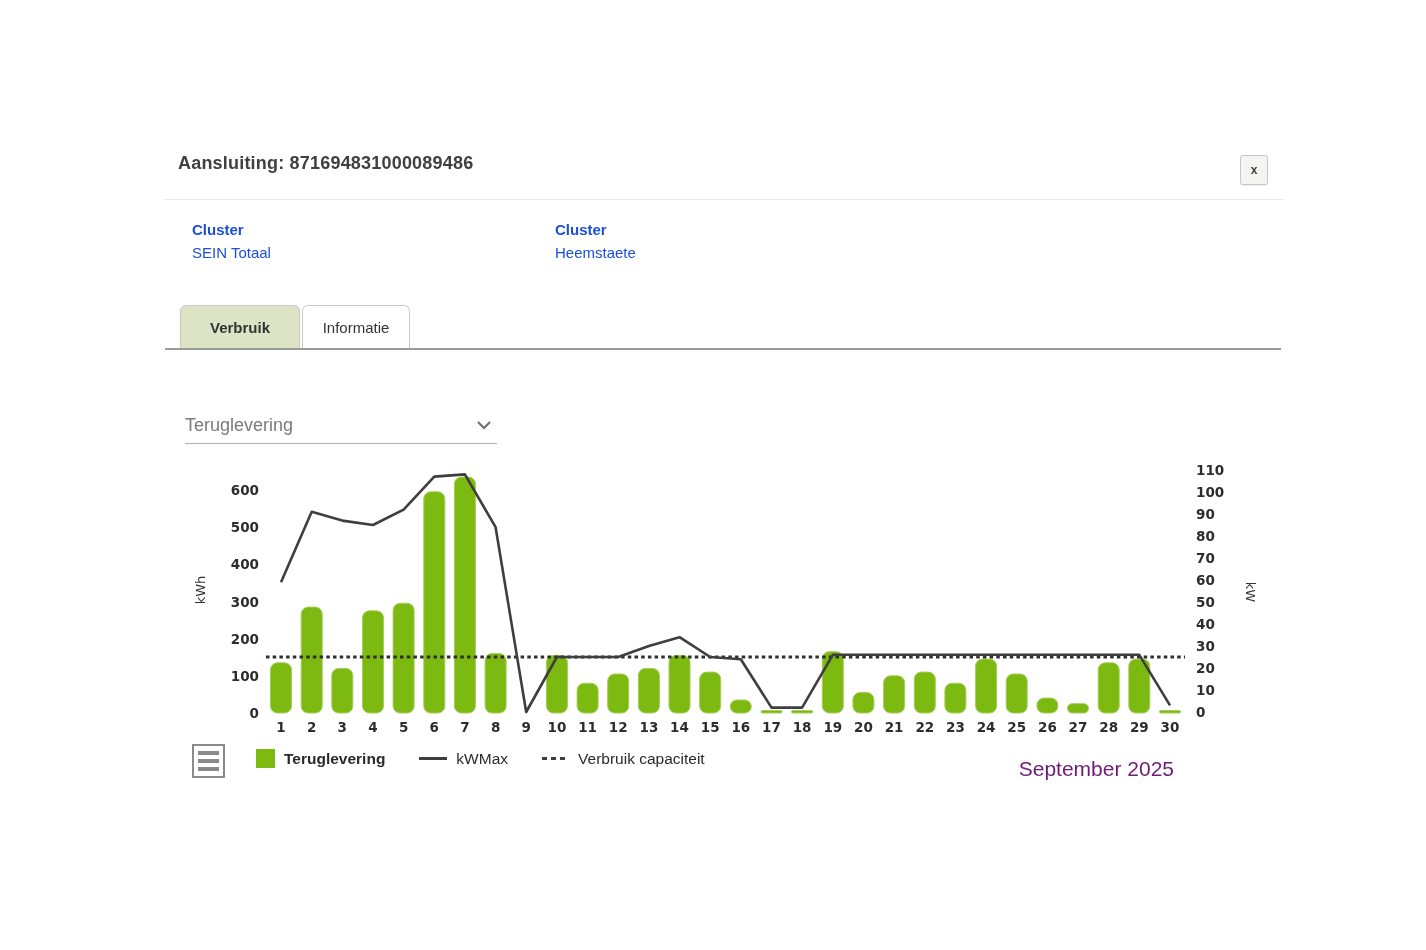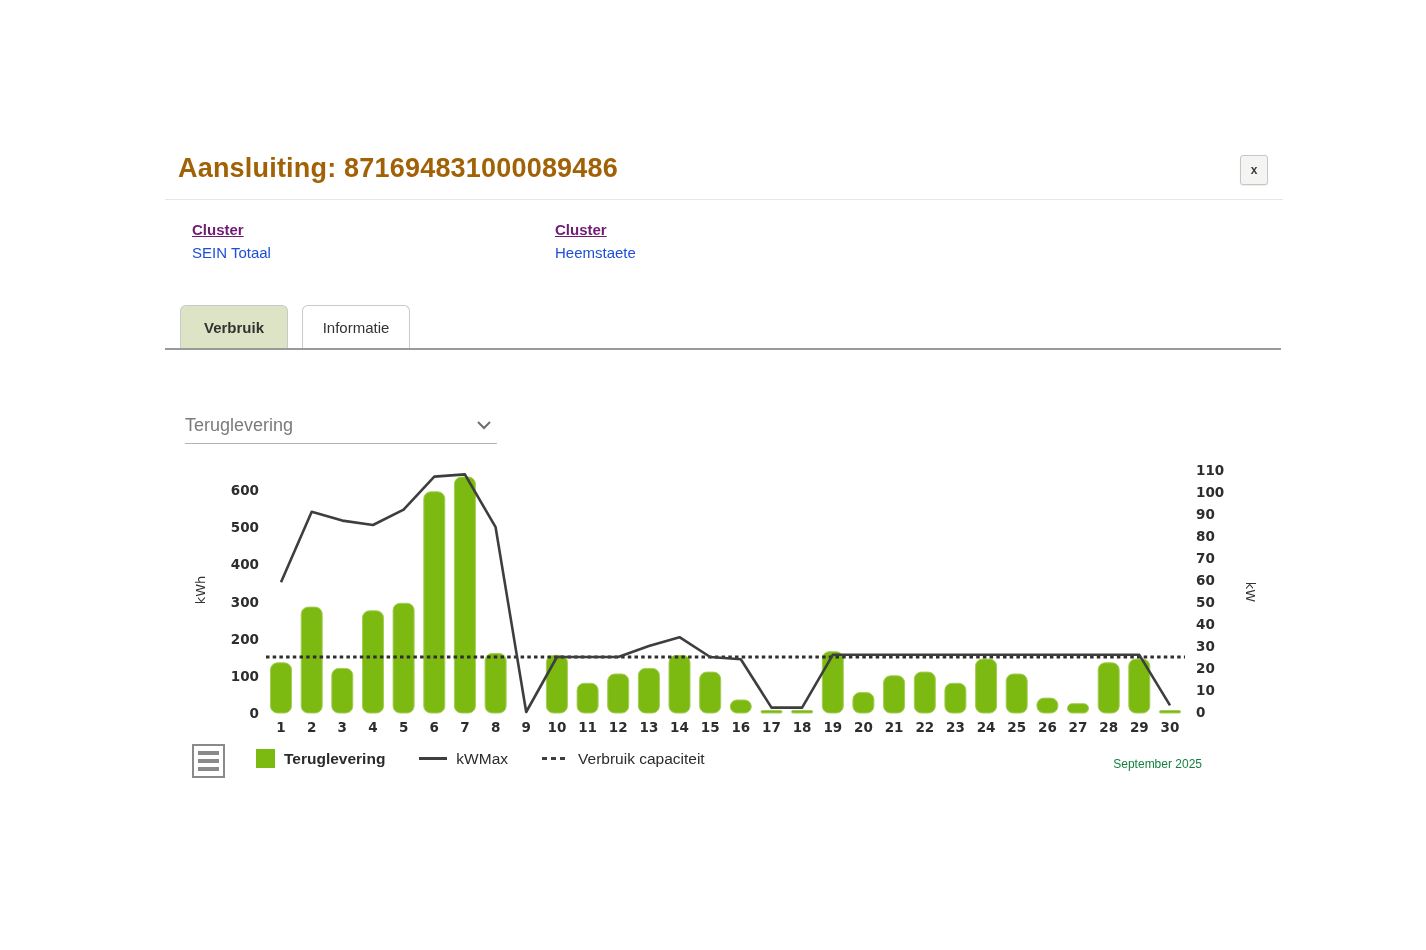--- a/index.html
+++ b/index.html
@@ -1,41 +1,41 @@
 <!DOCTYPE html>
 <html><head>
 <meta charset="utf-8">
 <style>
   html,body{margin:0;padding:0;background:#fff;}
   .page{position:relative;width:1426px;height:950px;background:#ffffff;
         font-family:"Liberation Sans",sans-serif;overflow:hidden;}
 
   .page-title{position:absolute;left:178px;top:153px;margin:0;
-        font-size:27px;font-weight:600;color:#a16207;letter-spacing:.2px;}
+        font-size:18px;font-weight:600;color:#404040;letter-spacing:.2px;}
 
   .close-btn{position:absolute;left:1240px;top:155px;width:28px;height:30px;
         background:#f4f4f2;border:1px solid #c7c7c5;border-radius:3px;
         box-shadow:0 1px 1px rgba(0,0,0,.08);
         font-family:"Liberation Sans",sans-serif;font-size:12px;font-weight:700;
         color:#3c3c3c;line-height:26px;text-align:center;cursor:pointer;padding:0;}
 
   .title-rule{position:absolute;left:165px;top:199px;width:1118px;height:1px;background:#e7e7e7;}
 
   .detail{position:absolute;top:221px;font-size:15px;}
   .detail-cluster{left:192px;}
   .detail-object{left:555px;}
-  .detail-label{font-weight:700;color:#701a75;margin-bottom:6px;text-decoration:underline;}
+  .detail-label{font-weight:700;color:#1d4ed8;margin-bottom:6px;}
   .detail-value{color:#1d4ed8;}
 
   .tabs-rule{position:absolute;left:165px;top:348px;width:1116px;height:2px;background:#9a9a9a;}
   .tab{position:absolute;top:305px;height:43px;box-sizing:border-box;
        border:1px solid #c9c9c9;border-bottom:none;border-radius:6px 6px 0 0;
        display:flex;align-items:center;justify-content:center;
        font-size:15px;color:#333;cursor:pointer;}
-  .tab-active{left:180px;width:108px;background:#dce4c5;font-weight:700;}
+  .tab-active{left:180px;width:120px;background:#dce4c5;font-weight:700;}
   .tab-inactive{left:302px;width:108px;background:#ffffff;}
 
   .dropdown{position:absolute;left:185px;top:408px;width:312px;height:36px;
        box-sizing:border-box;border-bottom:1px solid #b3b3b3;
        display:flex;align-items:center;justify-content:space-between;
        font-size:18px;color:#7b7b7b;cursor:pointer;}
   .dropdown .chev{margin-right:6px;}
 
   .chart-svg{position:absolute;left:175px;top:455px;}
   .chart-svg text{font-family:"DejaVu Sans","Liberation Sans",sans-serif;
@@ -50,21 +50,21 @@
 
   .legend{position:absolute;left:256px;top:749px;display:flex;align-items:center;gap:34px;}
   .legend-item{display:flex;align-items:center;font-size:15.5px;color:#2b2b2b;cursor:pointer;}
   .sw{margin-right:9px;}
   .sw-bar{width:19px;height:19px;background:#7cb911;}
   .sw-line{width:28px;height:3px;background:#3e3e3e;}
   .sw-dots{width:27px;height:3px;
        background:repeating-linear-gradient(90deg,#3e3e3e 0 5px,transparent 5px 9px);}
   .lb-bold{font-weight:700;}
 
-  .period{position:absolute;right:224px;top:757px;font-size:12px;color:#15803d;}
+  .period{position:absolute;right:252px;top:757px;font-size:21px;color:#701a75;}
 </style>
 </head>
 <body>
 
 <div class="page">
 
   <h1 class="page-title">Aansluiting: 871694831000089486</h1>
   <button class="close-btn">x</button>
   <div class="title-rule"></div>
 

